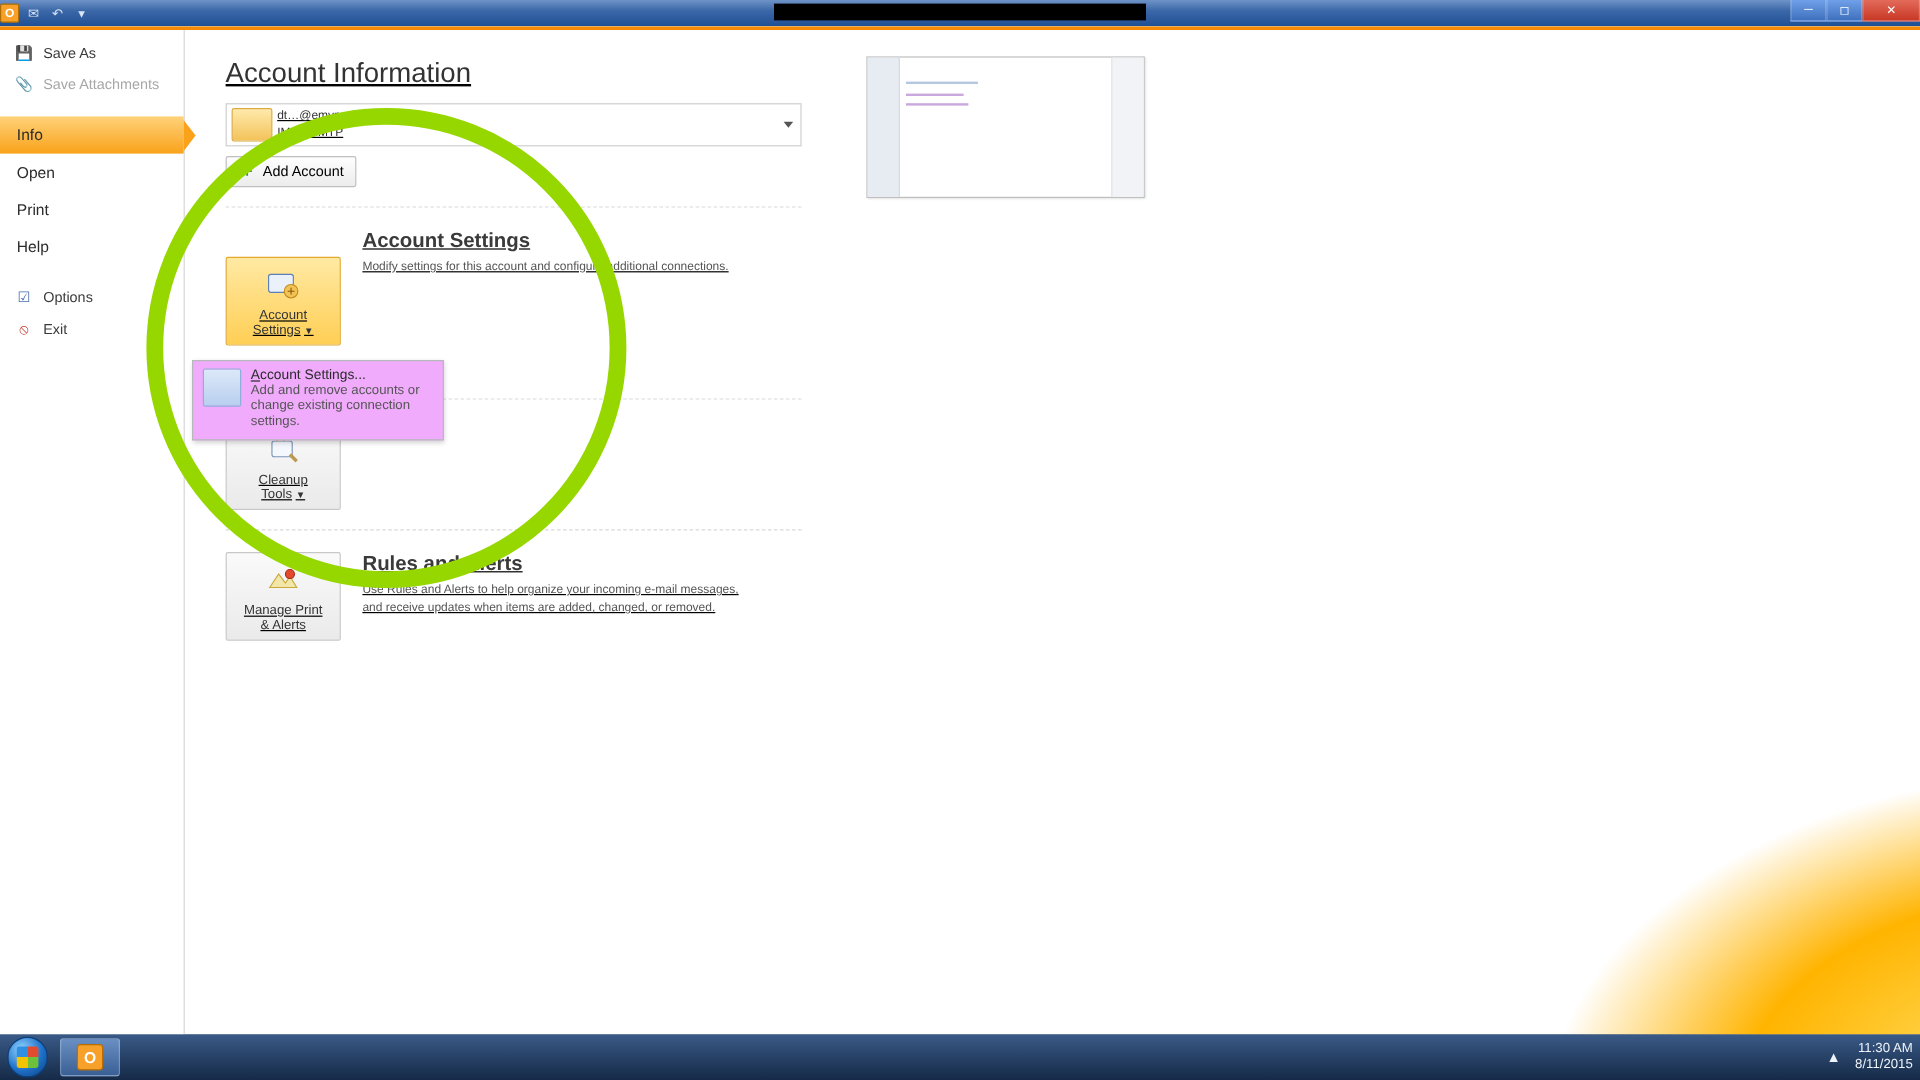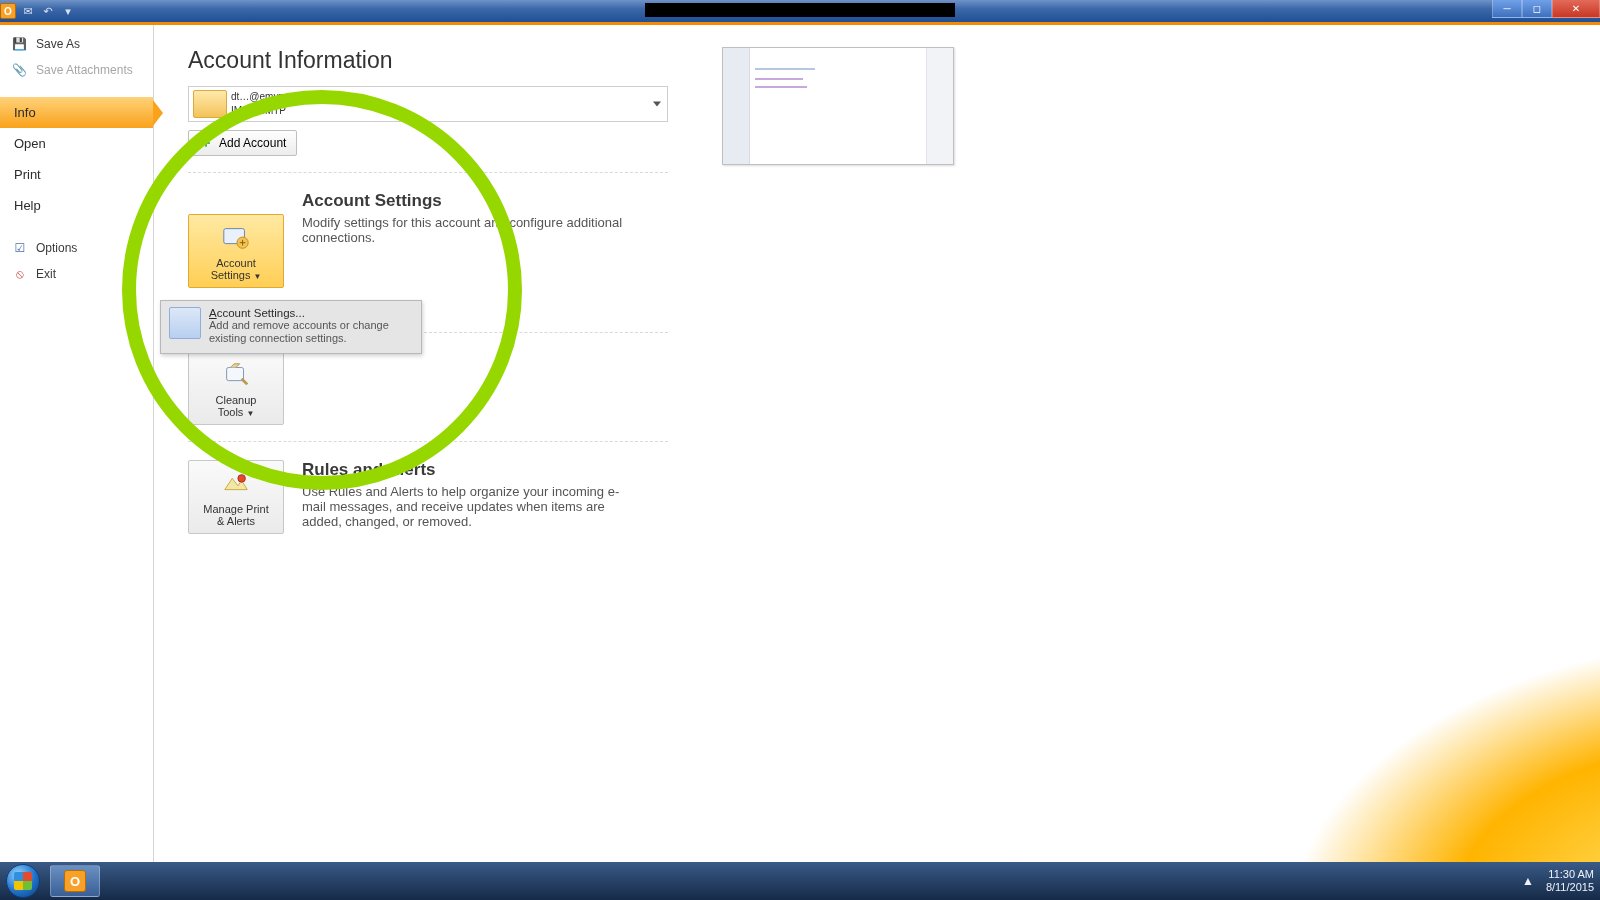--- a/index.html
+++ b/index.html
@@ -26,39 +26,39 @@
   .backstage { flex:1; display:flex; border-top:3px solid #f58a07; position:relative; background:#fff; min-height:0;}
   .bs-left { width:154px; background:#fff; border-right:1px solid #d6d6d6; padding-top:6px; }
   .bs-item { display:flex; align-items:center; gap:8px; padding:5px 12px; font-size:12px; color:#3a3a3a; cursor:pointer; }
   .bs-item .ico { width:16px; height:16px; display:flex; align-items:center; justify-content:center; font-size:12px; color:#4d6fae; }
   .bs-item.disabled { color:#a7a7a7; }
   .bs-sep { height:14px; }
   .bs-tab { padding:8px 14px; font-size:13px; color:#2b2b2b; cursor:pointer; }
   .bs-tab.active { background:linear-gradient(#ffd27a,#f9a21a); position:relative; }
   .bs-tab.active::after { content:""; position:absolute; right:-10px; top:50%; transform:translateY(-50%); border-left:10px solid #f9a21a; border-top:13px solid transparent; border-bottom:13px solid transparent; }
   .bs-main { flex:1; display:flex; position:relative; overflow:hidden; }
-  .bs-center { width:540px; padding:22px 0 0 34px; position:relative; }
+  .bs-center { width:540px; padding:22px 0 0 34px; position:relative;text-decoration:underline; }
   .bs-right { flex:1; padding:22px 0 0 0; position:relative; }
   .page-title { font-size:23px; color:#333; font-weight:normal; margin-bottom:12px; }
   .acct-row { display:flex; align-items:center; border:1px solid #cfcfcf; width:480px; height:36px; background:#fff; position:relative; }
   .acct-row .folder-ico { width:34px; height:28px; margin:0 4px; background:linear-gradient(#ffe9ab,#f3c35a); border:1px solid #dca93e; border-radius:2px; }
   .acct-row .col { font-size:10px; line-height:14px; color:#333; }
   .acct-row .drop { position:absolute; right:6px; top:50%; transform:translateY(-50%); border-left:4px solid transparent; border-right:4px solid transparent; border-top:5px solid #555; }
   .add-acct { margin-top:8px; display:inline-flex; align-items:center; gap:6px; border:1px solid #bfbfbf; background:linear-gradient(#fefefe,#ececec); padding:3px 10px; font-size:12px; border-radius:2px; cursor:pointer; }
   .plus { color:#2e9a2e; font-weight:bold; font-size:14px; }
   .hr-dash { border:none; border-top:1px dashed #d9d9d9; margin:16px 0 0 0; width:480px; }
   .section { display:flex; gap:18px; padding-top:18px; width:480px; }
   .bigbtn { width:96px; height:74px; border:1px solid #c7c7c7; background:linear-gradient(#fafafa,#eaeaea); border-radius:2px; display:flex; flex-direction:column; align-items:center; justify-content:flex-end; padding-bottom:6px; font-size:11px; color:#333; text-align:center; cursor:pointer; }
   .bigbtn.sel { background:linear-gradient(#ffe9a3,#ffcf55); border-color:#e3a92e;margin-top:23px; }
   .bigbtn .bi { width:34px; height:30px; margin-bottom:4px; display:flex; align-items:center; justify-content:center; }
   .bigbtn .caret { font-size:8px; margin-left:3px; }
   .sec-text h3 { font-size:17px; color:#3a3a3a; margin-bottom:4px; }
-  .sec-text p { font-size:13px; color:#555; line-height:15px; max-width:330px; }
-  
-  .popup { position:absolute; left:6px; top:275px; width:262px; border:1px solid #b6b9bc; background:#e5e5e5; box-shadow:1px 2px 4px rgba(0,0,0,.18); padding:6px 8px 8px 8px; z-index:10; display:flex; gap:8px; }
+  .sec-text p { font-size:10px; color:#555; line-height:15px; max-width:330px; }
+  
+  .popup { position:absolute; left:6px; top:275px; width:210px; border:1px solid #b6b9bc; background:#f0abfc; box-shadow:1px 2px 4px rgba(0,0,0,.18); padding:6px 8px 8px 8px; z-index:10; display:flex; gap:8px; }
   .popup .pi { width:32px; height:32px; background:linear-gradient(#dce8f8,#b8cff0); border:1px solid #8faed8; border-radius:2px; flex:none; }
   .popup .pt .t1 { font-size:11.5px; color:#2b2b2b; }
   .popup .pt .t1 u { text-decoration:underline; }
   .popup .pt .t2 { font-size:11px; color:#555; line-height:13px; }
   
   .thumb { width:232px; height:118px; border:1px solid #bfbfbf; background:#fff; box-shadow:1px 1px 2px rgba(0,0,0,.15); margin-left:28px; position:relative; }
   .thumb::before { content:""; position:absolute; left:0; top:0; width:26px; bottom:0; background:#e7ecf3; border-right:1px solid #d5dbe4; }
   .thumb::after { content:""; position:absolute; right:0; top:0; width:26px; bottom:0; background:#f1f3f6; border-left:1px solid #e1e4e8; }
   .thumb .tline { position:absolute; left:32px; height:2px; background:#b6c7e0; }
   .thumb .tline.l1 { top:20px; width:60px; }

